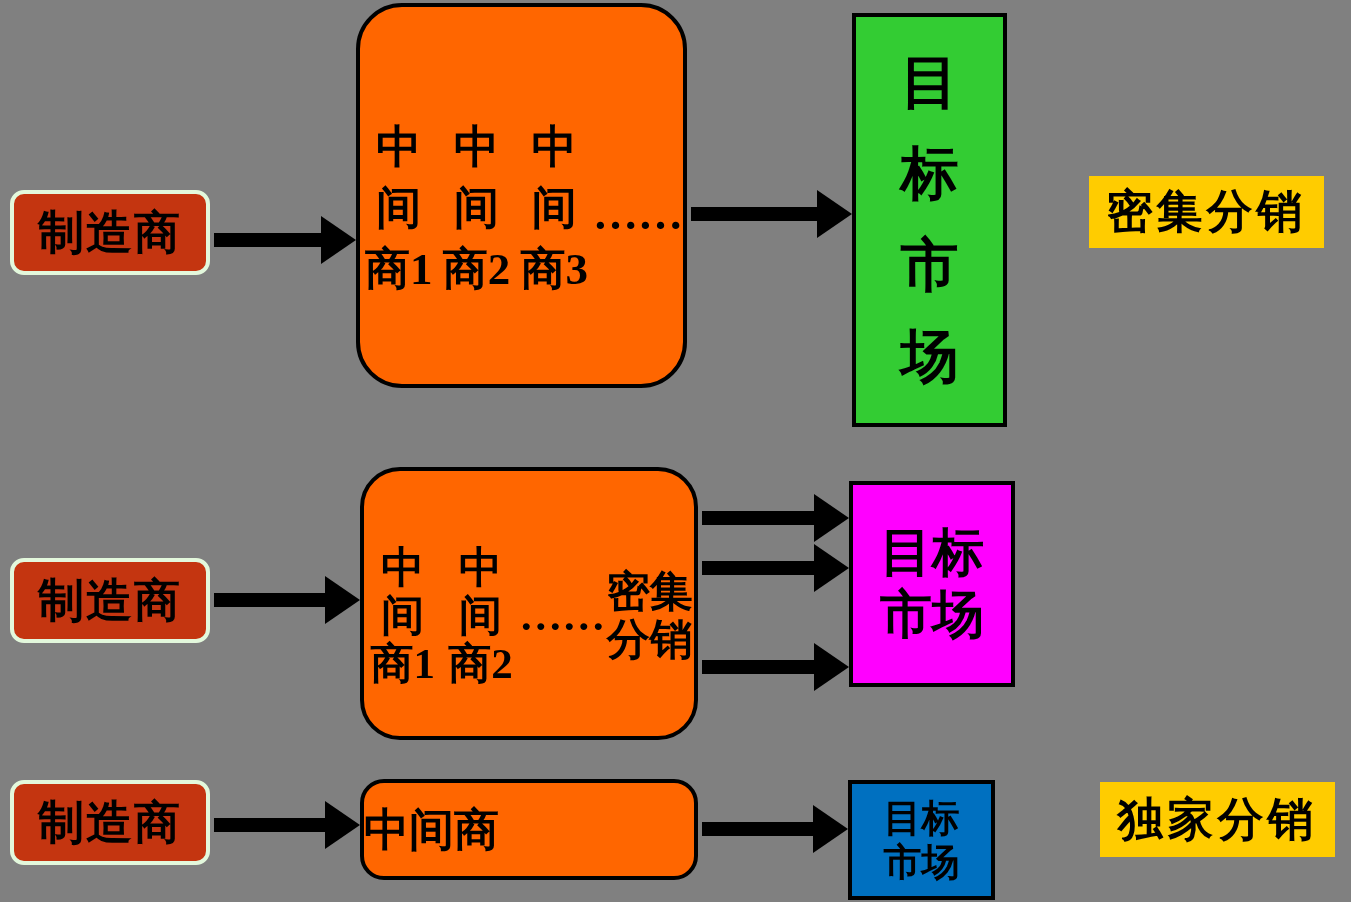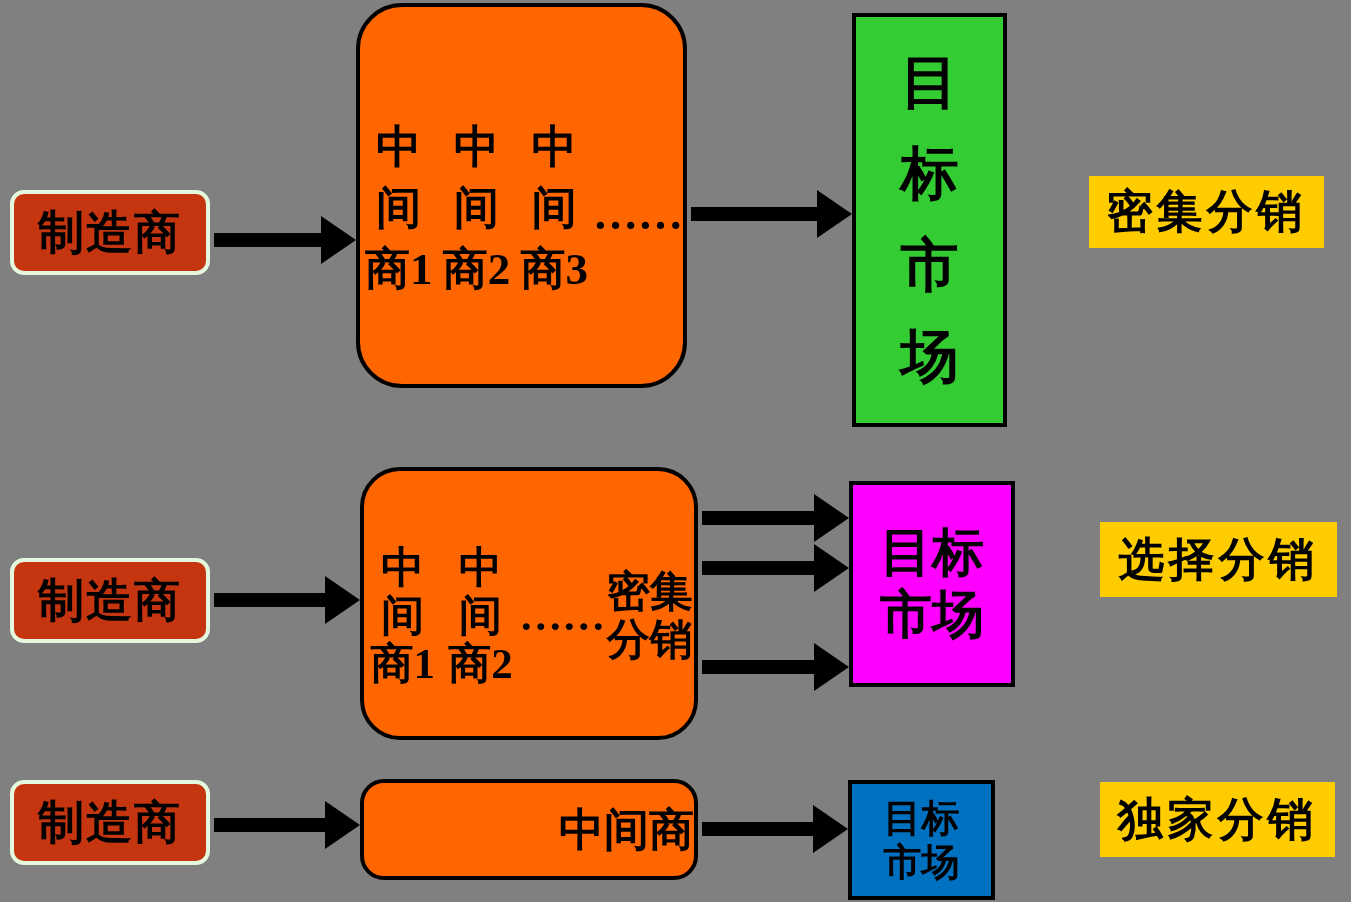--- a/index.html
+++ b/index.html
@@ -53,21 +53,21 @@
     left:360px;top:467px;width:338px;height:273px;
     border-radius:40px;
     font-size:43px;line-height:48px;
     padding-top:24px;
   }
   #mid2 .dots{line-height:42px;}
   #mid3{
     left:360px;top:779px;width:338px;height:101px;
     border-radius:24px;
     font-size:45px;
-    justify-content:flex-end;
+    justify-content:flex-start;
   }
   
   .tgt{border:4px solid var(--arrow,#000);flex-direction:column;}
   #tgt1{
     left:852px;top:13px;width:155px;height:414px;
     background:var(--target-intensive-fill,#33CC33);
     font-size:58px;
     justify-content:space-evenly;
     padding:14px 0;
   }
@@ -172,23 +172,20 @@
     <div class="head"></div>
   </div>
   <div class="arrow" id="a6">
     <div class="tail"></div>
     <div class="head"></div>
   </div>
   <div class="box tgt" id="tgt2">
     <div>目标</div>
     <div>市场</div>
   </div>
-  <div class="box lbl" id="lbl2">
-    <span>选择分销</span>
-  </div>
 
   <div class="box mfr" id="mfr3">
     <span>制造商</span>
   </div>
   <div class="arrow" id="a7">
     <div class="tail"></div>
     <div class="head"></div>
   </div>
   <div class="box mid" id="mid3">
     <div>中间商</div>

